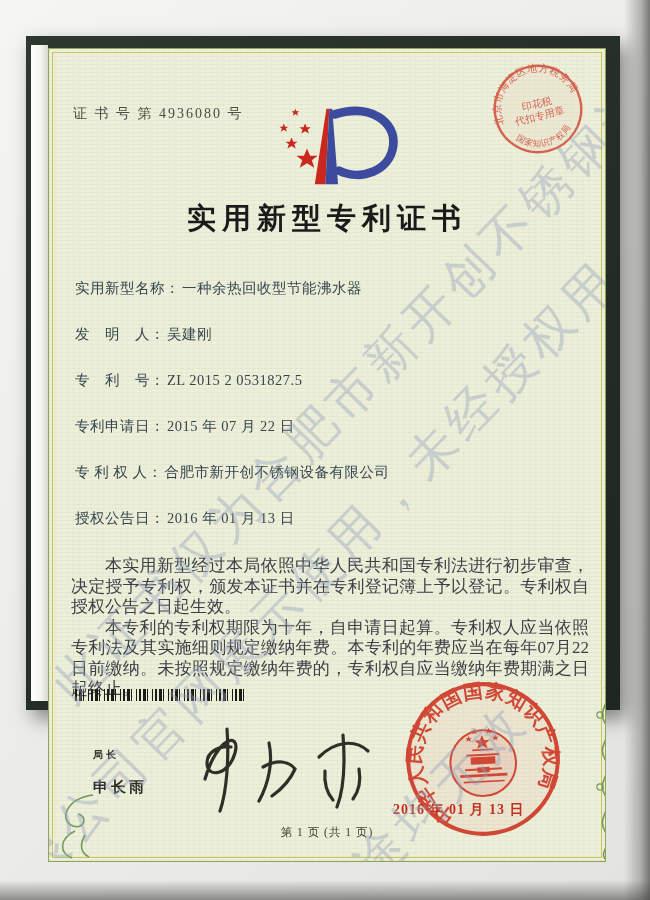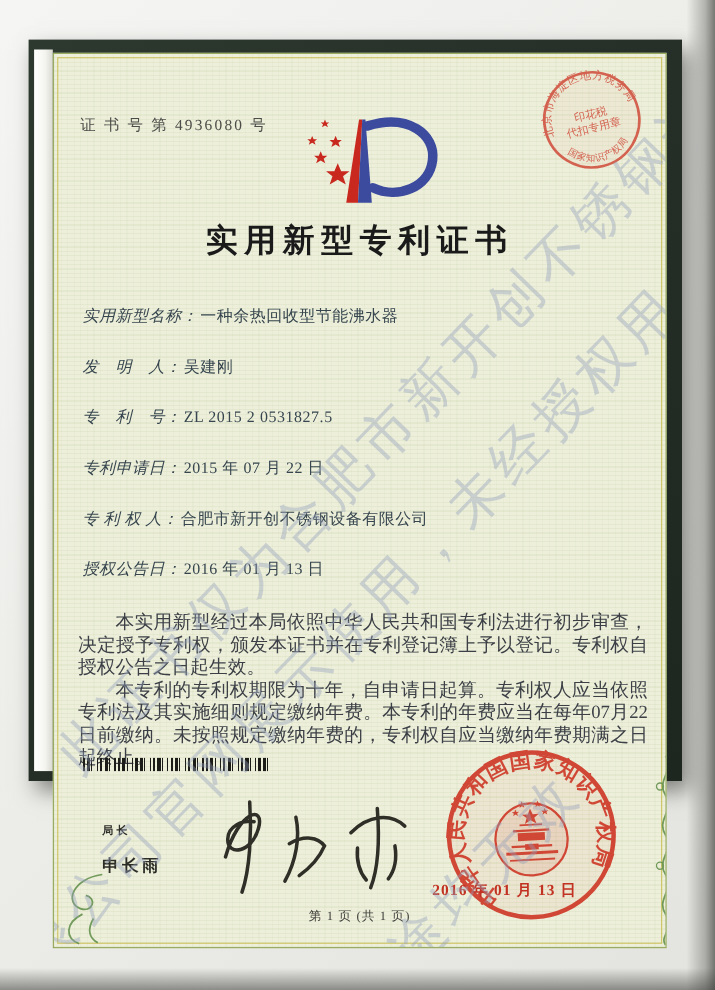--- a/index.html
+++ b/index.html
@@ -27,21 +27,21 @@
     border:1px solid #8fa554;outline:1px solid #cdc35f;outline-offset:-5px;}
 
   .abs{position:absolute;}
   .certno{left:24px;top:56px;font-size:14px;color:#4c4c48;letter-spacing:2px;}
   .logo{left:206px;top:50px;width:168px;height:92px;}
   .title{left:0;top:150px;width:100%;text-align:center;font-size:29px;font-weight:700;
     color:#1a1a1a;letter-spacing:6px;}
   .fields{left:26px;top:230px;display:flex;flex-direction:column;gap:27px;
     font-size:14.5px;color:#36454e;letter-spacing:0.5px;}
   .fields .row{height:19px;line-height:19px;white-space:nowrap;}
-  .fields .lab{margin-right:2px;font-style:italic;}
+  .fields .lab{margin-right:2px;}
   .paras{left:22px;top:487px;width:518px;font-size:17px;line-height:20.5px;
     color:#3c4046;text-align:justify;margin-top:20px;}
   .paras p{margin:0;text-indent:2em;}
   .barcode{left:26px;top:640px;width:172px;height:12px;
     background:repeating-linear-gradient(90deg,#1c1c18 0 2px,transparent 2px 4px,#1c1c18 4px 7px,
       transparent 7px 8px,#1c1c18 8px 9px,transparent 9px 13px,#1c1c18 13px 14px,transparent 14px 16px);}
   .issuer-title{left:44px;top:699px;font-size:10px;font-weight:700;color:#2d2d28;letter-spacing:3px;}
   .issuer-name{left:44px;top:729px;font-size:15px;font-weight:700;color:#2d2d28;letter-spacing:3px;text-align:center;}
   .signature{left:128px;top:668px;width:210px;height:110px;}
   .seal{left:352px;top:628px;width:164px;height:164px;opacity:0.93;transform:rotate(-3deg);}

